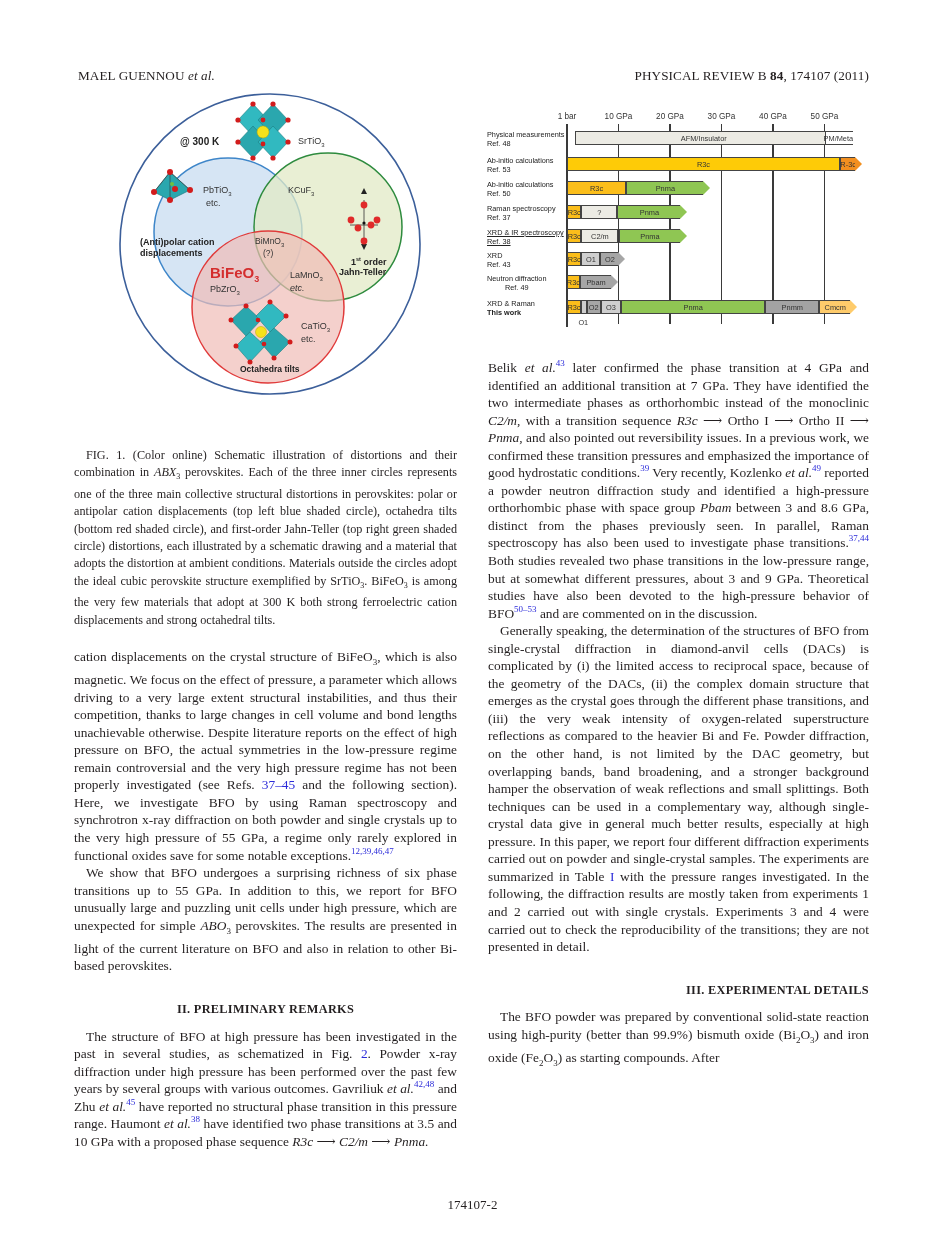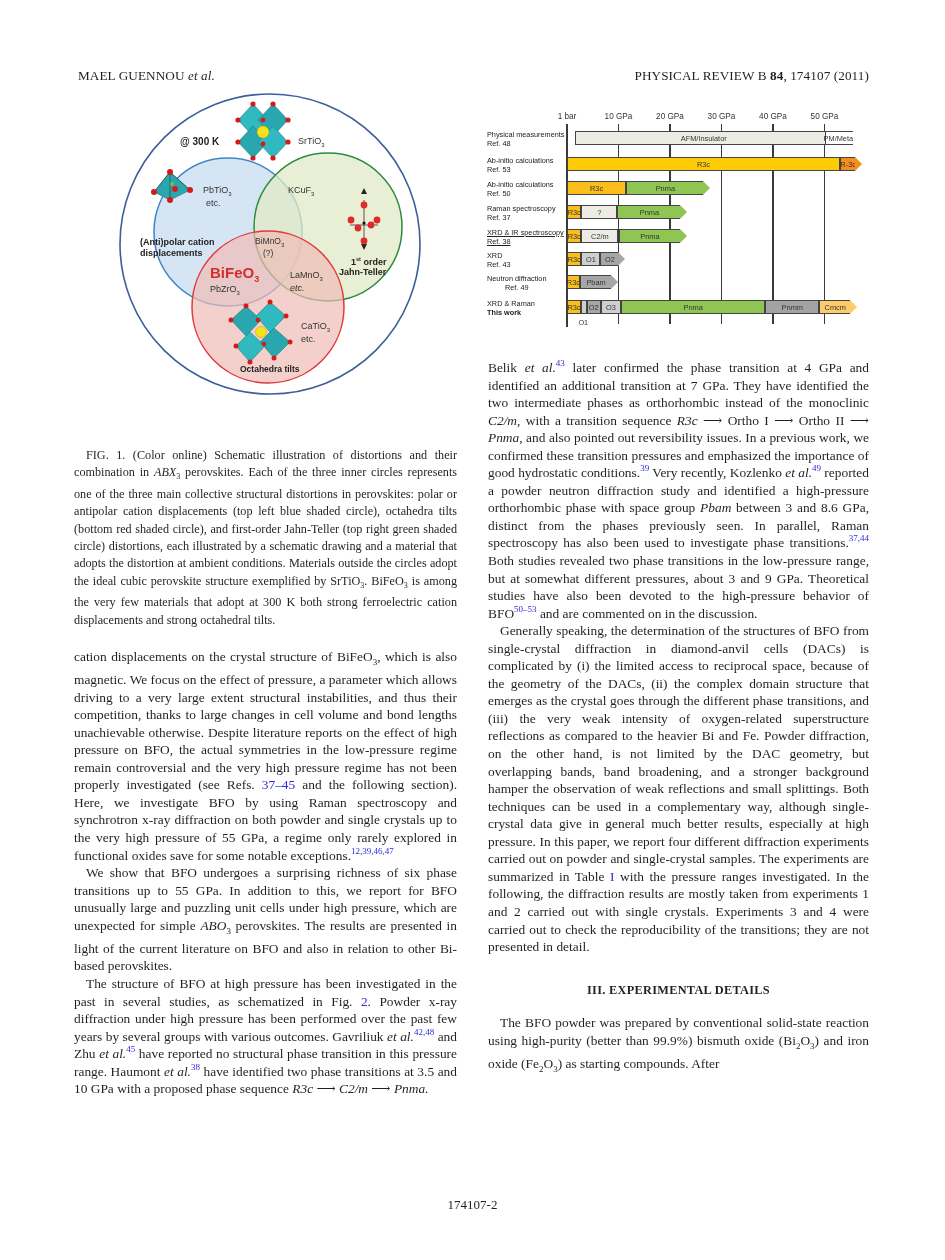--- a/index.html
+++ b/index.html
@@ -141,20 +141,21 @@
   <span class="vlab b" style="left:122px;top:272px;font-size:8.5px;">Octahedra tilts</span>
 </div>
 
 <div class="col col-left" style="top:423px;">
   <p class="ind caption"><span>FIG. 1. (Color online) Schematic illustration of distortions and their combination in </span><i>ABX</i><sub style="font-size:8px">3</sub><span> perovskites. Each of the three inner circles represents one of the three main collective structural distortions in perovskites: polar or antipolar cation displacements (top left blue shaded circle), octahedra tilts (bottom red shaded circle), and first-order Jahn-Teller (top right green shaded circle) distortions, each illustrated by a schematic drawing and a material that adopts the distortion at ambient conditions. Materials outside the circles adopt the ideal cubic perovskite structure exemplified by SrTiO</span><sub style="font-size:8px">3</sub><span>. BiFeO</span><sub style="font-size:8px">3</sub><span> is among the very few materials that adopt at 300 K both strong ferroelectric cation displacements and strong octahedral tilts.</span></p>
 
   <p style="margin-top:19px;"><span>cation displacements on the crystal structure of BiFeO</span><sub style="font-size:9px">3</sub><span>, which is also magnetic. We focus on the effect of pressure, a parameter which allows driving to a very large extent structural instabilities, and thus their competition, thanks to large changes in cell volume and bond lengths unachievable otherwise. Despite literature reports on the effect of high pressure on BFO, the actual symmetries in the low-pressure regime remain controversial and the very high pressure regime has not been properly investigated (see Refs. </span><a class="lnk">37–45</a><span> and the following section). Here, we investigate BFO by using Raman spectroscopy and synchrotron x-ray diffraction on both powder and single crystals up to the very high pressure of 55 GPa, a regime only rarely explored in functional oxides save for some notable exceptions.</span><sup class="ref">12,39,46,47</sup></p>
 
   <p class="ind"><span>We show that BFO undergoes a surprising richness of six phase transitions up to 55 GPa. In addition to this, we report for BFO unusually large and puzzling unit cells under high pressure, which are unexpected for simple </span><i>ABO</i><sub style="font-size:9px">3</sub><span> perovskites. The results are presented in light of the current literature on BFO and also in relation to other Bi-based perovskites.</span></p>
 
+  <p class="secttl" style="margin-top:26px;margin-bottom:9px;">II.  PRELIMINARY REMARKS</p>
 
   <p class="ind"><span>The structure of BFO at high pressure has been investigated in the past in several studies, as schematized in Fig. </span><a class="lnk">2</a><span>. Powder x-ray diffraction under high pressure has been performed over the past few years by several groups with various outcomes. Gavriliuk </span><i>et al.</i><sup class="ref">42,48</sup><span> and Zhu </span><i>et al.</i><sup class="ref">45</sup><span> have reported no structural phase transition in this pressure range. Haumont </span><i>et al.</i><sup class="ref">38</sup><span> have identified two phase transitions at 3.5 and 10 GPa with a proposed phase sequence </span><i>R3c ⟶ C2/m ⟶ Pnma.</i></p>
 </div>
 
 <div class="chart" id="chart">
     <span class="tick-lbl" style="left: 80px;">1 bar</span>
     <div class="vline" style="left: 79.2px; height: 203px;"></div>
     <span class="tick-lbl" style="left: 131.5px;">10 GPa</span>
     <div class="vline" style="left: 130.7px; height: 200px;"></div>
     <span class="tick-lbl" style="left: 183px;">20 GPa</span>
@@ -223,18 +224,18 @@
     <div class="bar arrow" style="left: 332.35px; width: 30.9px; top: 190px; background: rgb(254, 203, 107); --c: #fecb6b; border-right: none;">Cmcm</div>
     <span class="o1lbl" style="left: 91.45px; top: 208px;">O1</span>
   </div>
 
 <div class="col col-right" style="top:341px;">
 
   <p style="margin-top:18px;"><span>Belik </span><i>et al.</i><sup class="ref">43</sup><span> later confirmed the phase transition at 4 GPa and identified an additional transition at 7 GPa. They have identified the two intermediate phases as orthorhombic instead of the monoclinic </span><i>C2/m</i><span>, with a transition sequence </span><i>R3c</i><span> ⟶ Ortho I ⟶ Ortho II ⟶ </span><i>Pnma</i><span>, and also pointed out reversibility issues. In a previous work, we confirmed these transition pressures and emphasized the importance of good hydrostatic conditions.</span><sup class="ref">39</sup><span> Very recently, Kozlenko </span><i>et al.</i><sup class="ref">49</sup><span> reported a powder neutron diffraction study and identified a high-pressure orthorhombic phase with space group </span><i>Pbam</i><span> between 3 and 8.6 GPa, distinct from the phases previously seen. In parallel, Raman spectroscopy has also been used to investigate phase transitions.</span><sup class="ref">37,44</sup><span> Both studies revealed two phase transitions in the low-pressure range, but at somewhat different pressures, about 3 and 9 GPa. Theoretical studies have also been devoted to the high-pressure behavior of BFO</span><sup class="ref">50–53</sup><span> and are commented on in the discussion.</span></p>
 
   <p class="ind"><span>Generally speaking, the determination of the structures of BFO from single-crystal diffraction in diamond-anvil cells (DACs) is complicated by (i) the limited access to reciprocal space, because of the geometry of the DACs, (ii) the complex domain structure that emerges as the crystal goes through the different phase transitions, and (iii) the very weak intensity of oxygen-related superstructure reflections as compared to the heavier Bi and Fe. Powder diffraction, on the other hand, is not limited by the DAC geometry, but overlapping bands, band broadening, and a stronger background hamper the observation of weak reflections and small splittings. Both techniques can be used in a complementary way, although single-crystal data give in general much better results, especially at high pressure. In this paper, we report four different diffraction experiments carried out on powder and single-crystal samples. The experiments are summarized in Table </span><a class="lnk">I</a><span> with the pressure ranges investigated. In the following, the diffraction results are mostly taken from experiments 1 and 2 carried out with single crystals. Experiments 3 and 4 were carried out to check the reproducibility of the transitions; they are not presented in detail.</span></p>
 
-  <p class="secttl" style="margin-top:26px;margin-bottom:15px;">III.  EXPERIMENTAL DETAILS</p>
+  <p class="secttl" style="margin-top:26px;margin-bottom:9px;text-align:right;">III.  EXPERIMENTAL DETAILS</p>
 
   <p class="ind"><span>The BFO powder was prepared by conventional solid-state reaction using high-purity (better than 99.9%) bismuth oxide (Bi</span><sub style="font-size:9px">2</sub><span>O</span><sub style="font-size:9px">3</sub><span>) and iron oxide (Fe</span><sub style="font-size:9px">2</sub><span>O</span><sub style="font-size:9px">3</sub><span>) as starting compounds. After</span></p>
 </div>
 
 <div class="footer">174107-2</div>
 
 </body></html>

